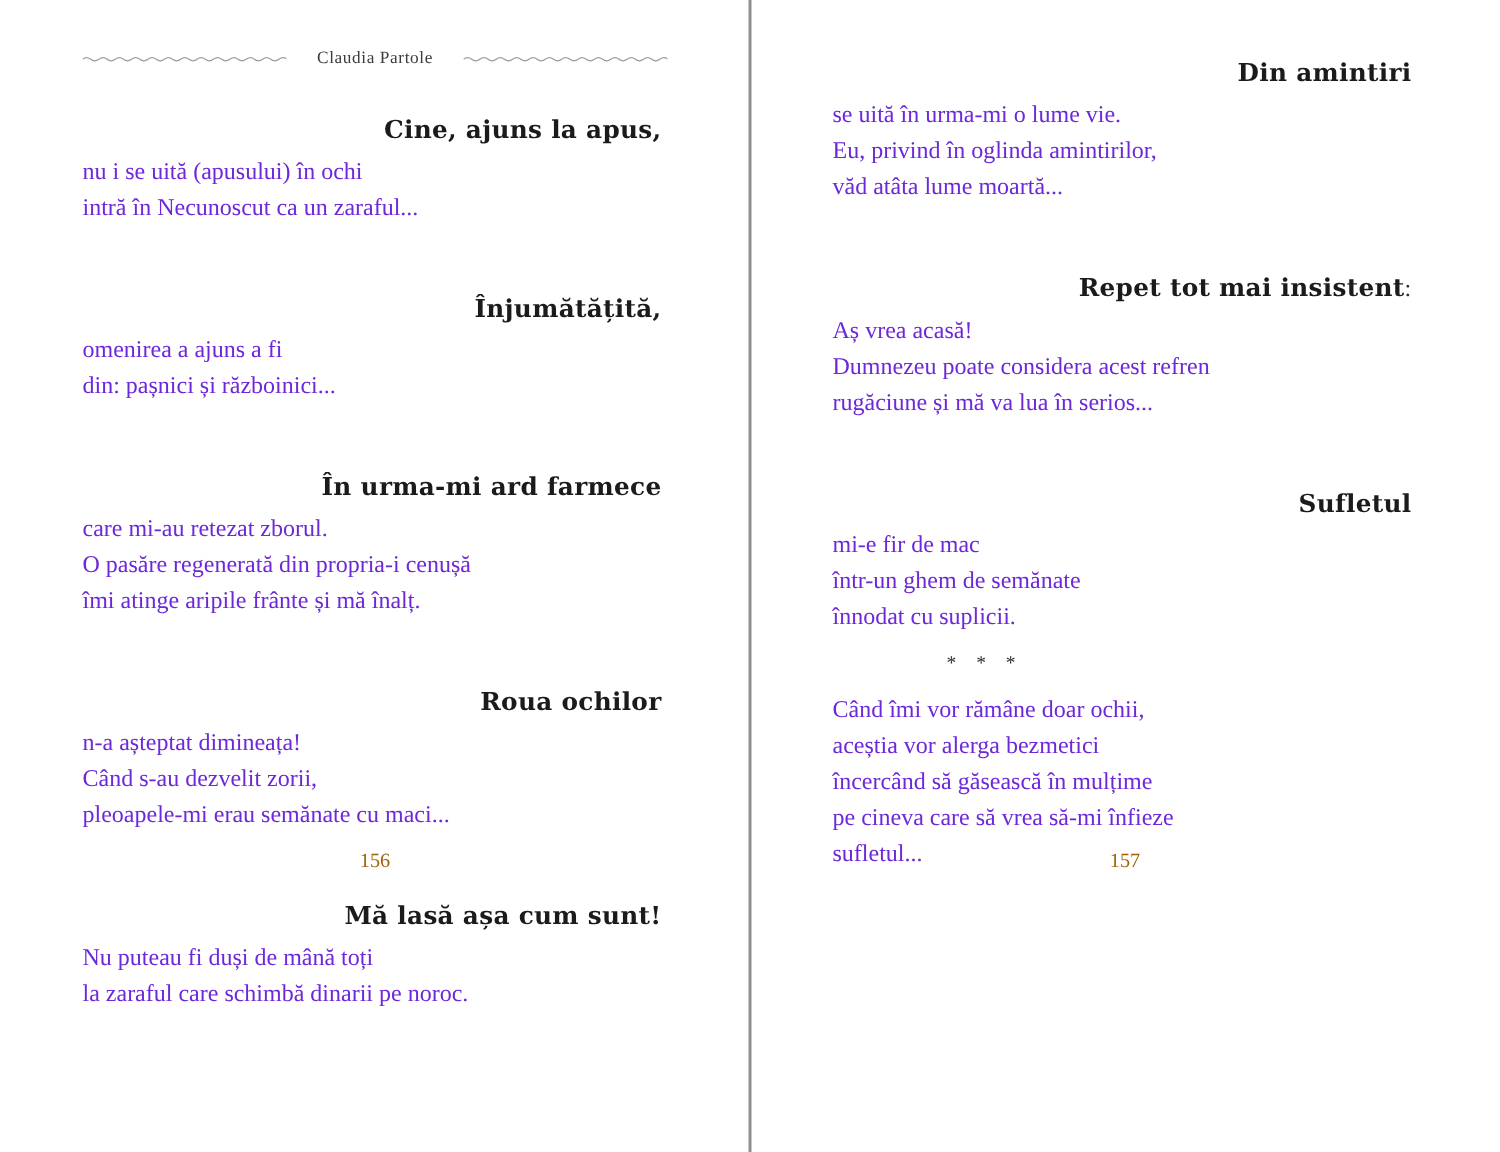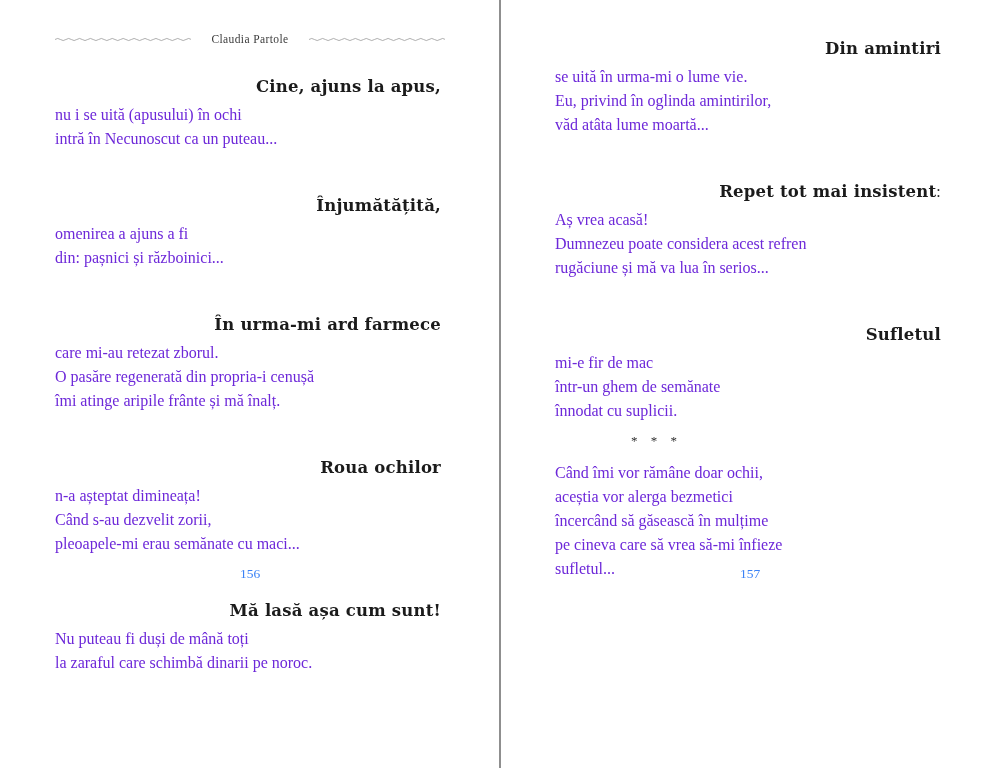--- a/index.html
+++ b/index.html
@@ -92,21 +92,21 @@
     color: #2e2e2e;
   }
   .folio {
     position: absolute;
     bottom: 26px;
     left: 0;
     right: 0;
     text-align: center;
     font-size: 13.5px;
     line-height: 17px;
-    color: #3b82f6;
+    color: #a16207;
   }
 </style>
 </head>
 <body>
 
 <div class="book">
 
   <section class="page">
     <header class="running-head">
       <span class="wave">
@@ -118,21 +118,21 @@
       <span class="wave">
         <svg viewBox="0 0 150 8" preserveAspectRatio="none" aria-hidden="true">
           <path class="wave-path" fill="none" stroke="#9b9b9b" stroke-width="0.9" d="M0 4q3 -2.4 6 0t6 0t6 0t6 0t6 0t6 0t6 0t6 0t6 0t6 0t6 0t6 0t6 0t6 0t6 0t6 0t6 0t6 0t6 0t6 0t6 0t6 0t6 0t6 0t6 0"></path>
         </svg>
       </span>
     </header>
     <div class="poems">
         <div class="stanza">
           <h2 class="stanza-title">Cine, ajuns la apus,</h2>
           <p class="verse-line">nu i se uită (apusului) în ochi</p>
-          <p class="verse-line">intră în Necunoscut ca un puteau...</p>
+          <p class="verse-line">intră în Necunoscut ca un zaraful...</p>
         </div>
         <div class="stanza">
           <h2 class="stanza-title">Înjumătățită,</h2>
           <p class="verse-line">omenirea a ajuns a fi</p>
           <p class="verse-line">din: pașnici și războinici...</p>
         </div>
         <div class="stanza">
           <h2 class="stanza-title">În urma-mi ard farmece</h2>
           <p class="verse-line">care mi-au retezat zborul.</p>
           <p class="verse-line">O pasăre regenerată din propria-i cenușă</p>

